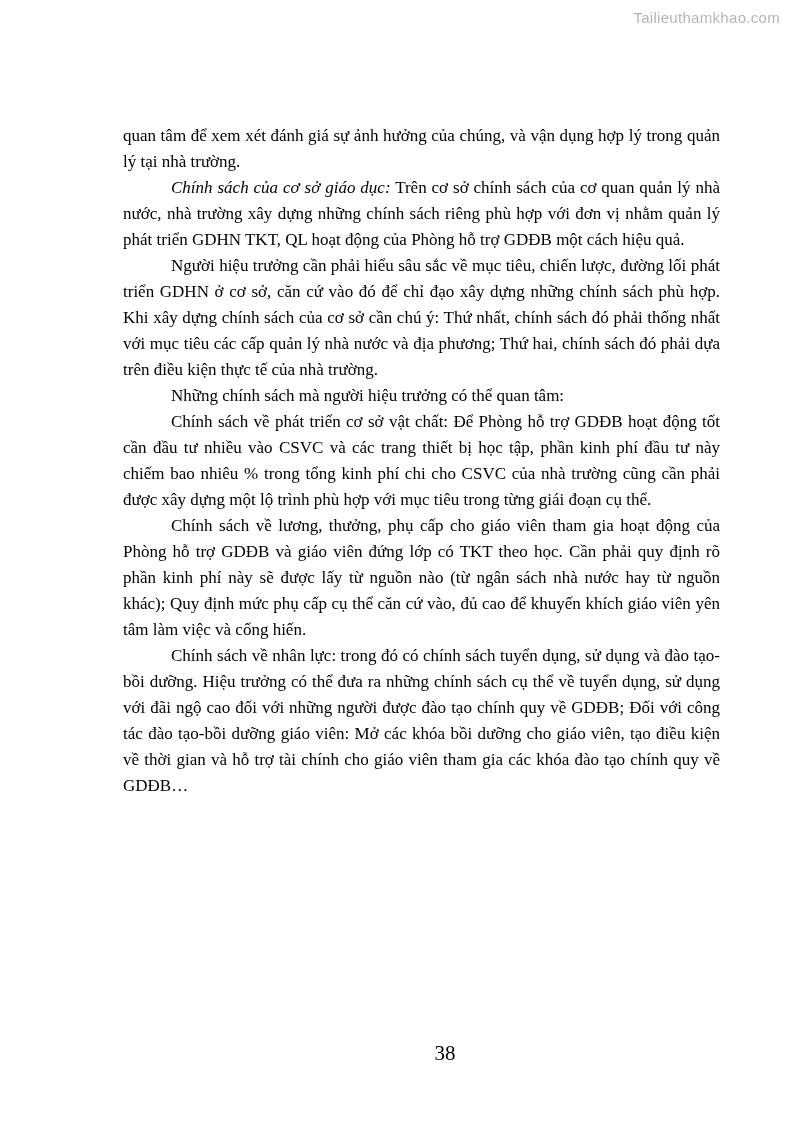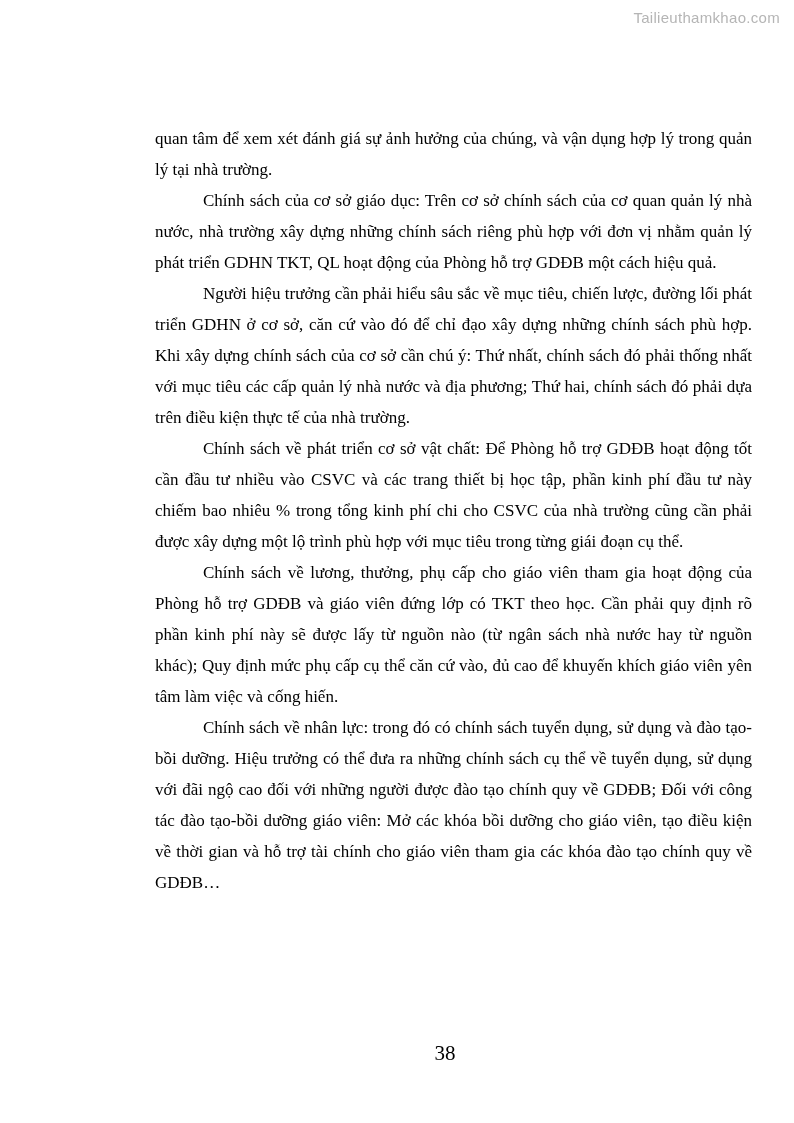--- a/index.html
+++ b/index.html
@@ -25,33 +25,33 @@
     letter-spacing: 0.3px;
     color: #b5b5b5;
     text-shadow: 1px 1px 0 #ffffff;
   }
   .body-text {
     position: absolute;
     left: 123px;
     top: 123px;
     width: 597px;
     font-size: 17px;
-    line-height: 31px;
+    line-height: 26px;
     text-align: justify;
-    margin-left: 32px;
   }
   .body-text p {
     margin: 0;
     padding: 0;
     text-indent: 48px;
   }
   .body-text p.noindent {
     text-indent: 0;
   }
   .italic {
+    font-style: italic;
   }
   .page-number {
     position: absolute;
     top: 1041px;
     left: 0;
     width: 100%;
     text-align: center;
     font-size: 21px;
     padding-left: 48px;
   }
@@ -60,20 +60,21 @@
 <body>
 
 <div class="page">
 
   <div class="watermark">Tailieuthamkhao.com</div>
 
   <div class="body-text">
     <p class="noindent">quan tâm để xem xét đánh giá sự ảnh hưởng của chúng, và vận dụng hợp lý trong quản lý tại nhà trường.</p>
     <p><span class="italic">Chính sách của cơ sở giáo dục:</span><span> Trên cơ sở chính sách của cơ quan quản lý nhà nước, nhà trường xây dựng những chính sách riêng phù hợp với đơn vị nhằm quản lý phát triển GDHN TKT, QL hoạt động của Phòng hỗ trợ GDĐB một cách hiệu quả.</span></p>
     <p>Người hiệu trưởng cần phải hiểu sâu sắc về mục tiêu, chiến lược, đường lối phát triển GDHN ở cơ sở, căn cứ vào đó để chỉ đạo xây dựng những chính sách phù hợp. Khi xây dựng chính sách của cơ sở cần chú ý: Thứ nhất, chính sách đó phải thống nhất với mục tiêu các cấp quản lý nhà nước và địa phương; Thứ hai, chính sách đó phải dựa trên điều kiện thực tế của nhà trường.</p>
+    <p>Những chính sách mà người hiệu trưởng có thể quan tâm:</p>
     <p>Chính sách về phát triển cơ sở vật chất: Để Phòng hỗ trợ GDĐB hoạt động tốt cần đầu tư nhiều vào CSVC và các trang thiết bị học tập, phần kinh phí đầu tư này chiếm bao nhiêu % trong tổng kinh phí chi cho CSVC của nhà trường cũng cần phải được xây dựng một lộ trình phù hợp với mục tiêu trong từng giái đoạn cụ thể.</p>
     <p>Chính sách về lương, thưởng, phụ cấp cho giáo viên tham gia hoạt động của Phòng hỗ trợ GDĐB và giáo viên đứng lớp có TKT theo học. Cần phải quy định rõ phần kinh phí này sẽ được lấy từ nguồn nào (từ ngân sách nhà nước hay từ nguồn khác); Quy định mức phụ cấp cụ thể căn cứ vào, đủ cao để khuyến khích giáo viên yên tâm làm việc và cống hiến.</p>
     <p>Chính sách về nhân lực: trong đó có chính sách tuyển dụng, sử dụng và đào tạo-bồi dưỡng. Hiệu trưởng có thể đưa ra những chính sách cụ thể về tuyển dụng, sử dụng với đãi ngộ cao đối với những người được đào tạo chính quy về GDĐB; Đối với công tác đào tạo-bồi dưỡng giáo viên: Mở các khóa bồi dưỡng cho giáo viên, tạo điều kiện về thời gian và hỗ trợ tài chính cho giáo viên tham gia các khóa đào tạo chính quy về GDĐB…</p>
   </div>
 
   <div class="page-number">38</div>
 
 </div>
 
 </body></html>

